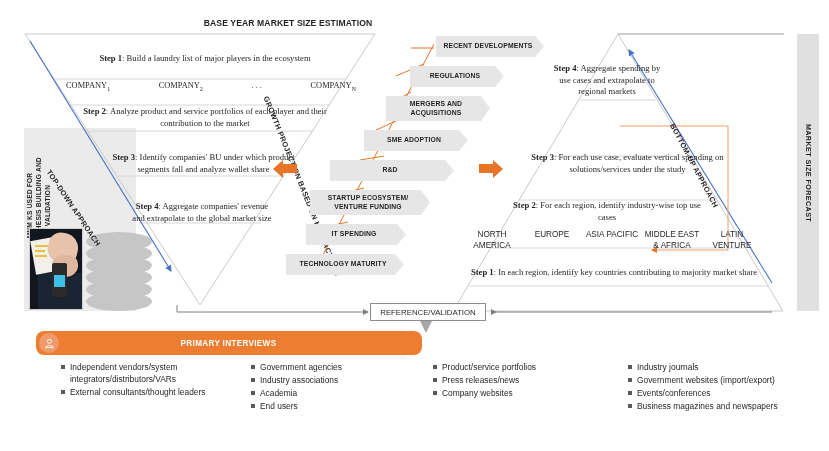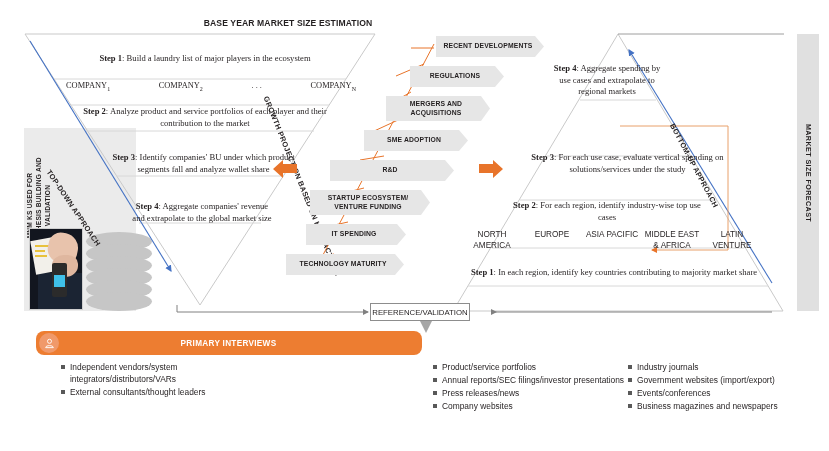--- a/index.html
+++ b/index.html
@@ -104,21 +104,21 @@
     left:797px;top:34px;width:22px;height:277px;background:#e0e0e0;
   }
   #market-forecast-bar span{
     position:absolute;left:50%;top:50%;white-space:nowrap;
     transform:translate(-50%,-50%) rotate(90deg);
     font-size:7.2px;font-weight:bold;letter-spacing:.4px;color:#231f20;
   }
 
   
   #ref-box{
-    left:370px;top:303px;width:100px;height:18px;background:#ffffff;
+    left:370px;top:303px;width:116px;height:18px;background:#ffffff;
     border:1px solid #8d8d8d;display:flex;align-items:center;justify-content:center;
     font-size:7.8px;color:#231f20;box-sizing:border-box;
   }
 
   
   #bottom-wrap{left:36px;top:331px;width:757px;height:112px;}
   .bar{
     position:absolute;top:0;height:24px;border-radius:8px;
     display:flex;align-items:center;
   }
@@ -338,27 +338,34 @@
   </div>
 
 
   <div class="cols" id="primary-cols">
     <div class="col">
       <ul>
         <li>Independent vendors/system integrators/distributors/VARs</li>
         <li>External consultants/thought leaders</li>
       </ul>
     </div>
+    <div class="col">
+      <ul>
+        <li>Government agencies</li>
+        <li>Industry associations</li>
+        <li>Academia</li>
+        <li>End users</li>
+      </ul>
+    </div>
   </div>
 
   <div class="cols" id="secondary-cols">
     <div class="col">
       <ul>
         <li>Product/service portfolios</li>
-        <li>Annual reports/SEC filings/investor presentations</li>
         <li>Press releases/news</li>
         <li>Company websites</li>
       </ul>
     </div>
     <div class="col">
       <ul>
         <li>Industry journals</li>
         <li>Government websites (import/export)</li>
         <li>Events/conferences</li>
         <li>Business magazines and newspapers</li>

